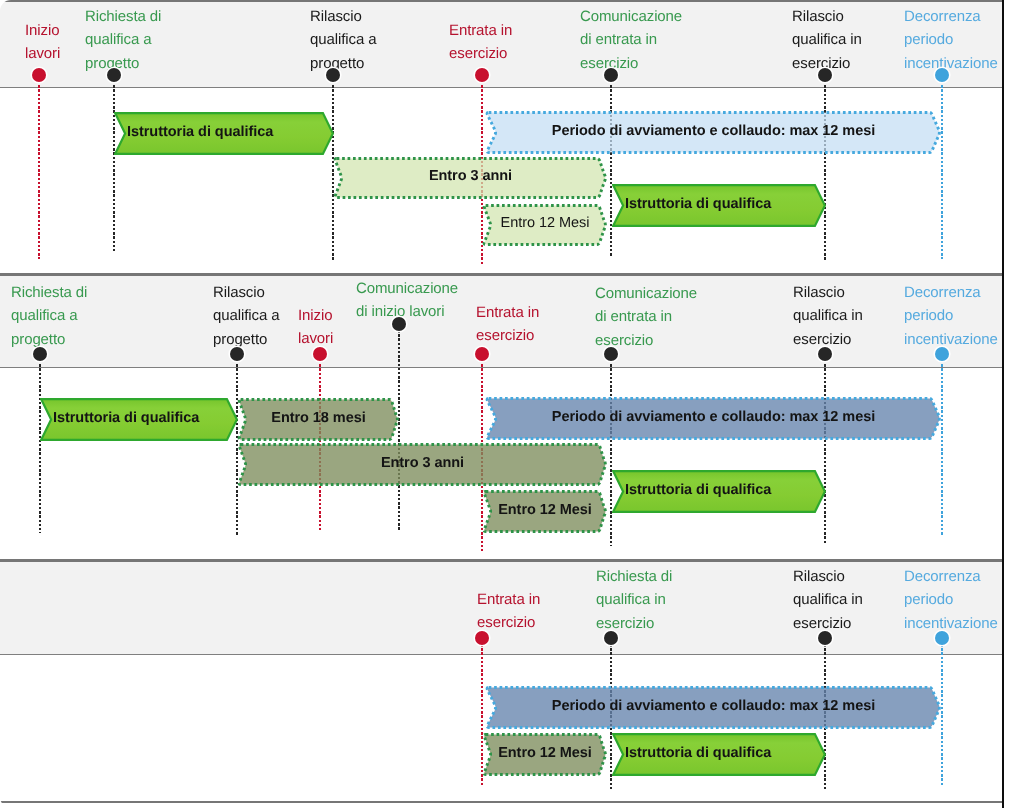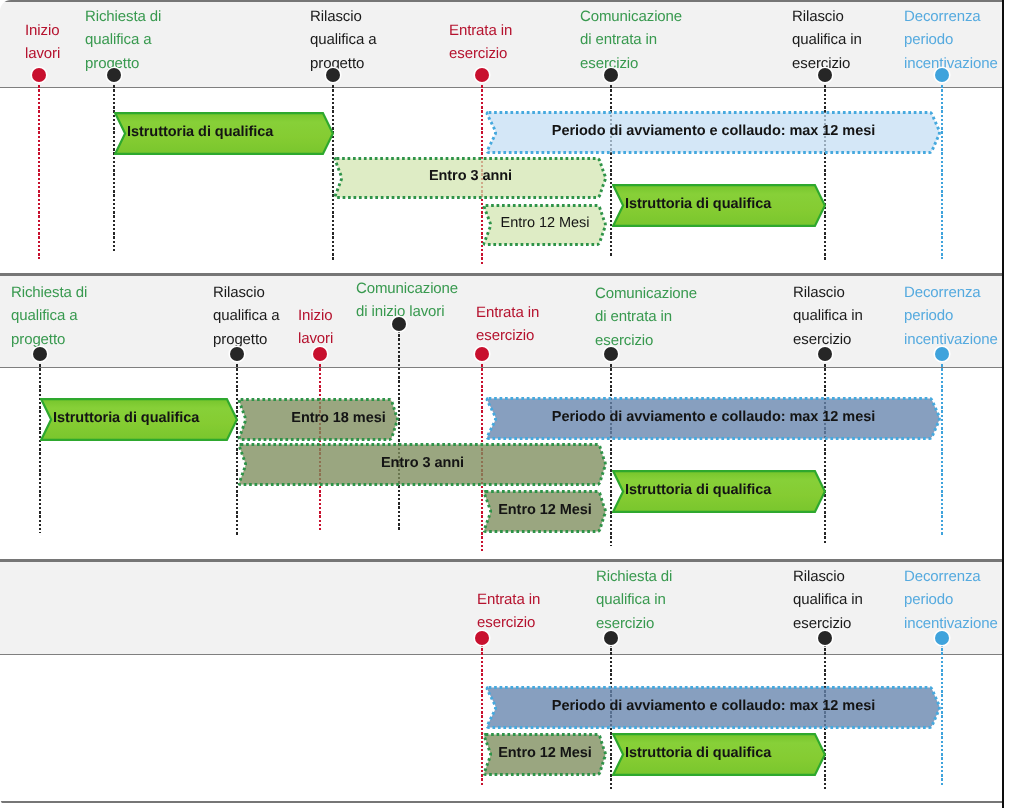--- a/index.html
+++ b/index.html
@@ -200,21 +200,21 @@
             </linearGradient>
           </defs>
           <path d="M 1.1 1.1 L 186.9 1.1 L 196.9 21.5 L 186.9 41.9 L 1.1 41.9 L 11.1 21.5 Z" fill="url(#ggNaN)" fill-opacity="1" stroke="#2EA82E" stroke-width="2.2" stroke-linejoin="miter"></path>
         </svg>
         <div class="bar-text" style="left: 13px;">Istruttoria di qualifica</div>
       </div>
       <div class="bar" style="left: 237px; top: 122px; width: 163px; height: 43px;">
         <svg width="163" height="43" viewBox="0 0 163 43">
           <path d="M 3.6500000000000004 1.45 L 152.43 1.45 Q 153.75 1.45 154.85 3.54 L 159.251 17.529 Q 161.55 21.5 159.251 25.471 L 154.85 39.459999999999994 Q 153.75 41.55 152.43 41.55 L 3.6500000000000004 41.55 Q 1.45 41.55 2.374 39.459999999999994 L 8.18 23.48 Q 8.95 21.5 8.18 19.52 L 2.374 3.54 Q 1.45 1.45 3.6500000000000004 1.45 Z" fill="#7E8D5C" fill-opacity="0.78" stroke="#2E9348" stroke-width="2.9" stroke-dasharray="2.7 2.75" stroke-linecap="butt" stroke-linejoin="round"></path>
         </svg>
-        <div class="bar-text" style="left: 0px; width: 163px; justify-content: center; padding-left: 20px;">Entro 18 mesi</div>
+        <div class="bar-text" style="left: 0px; width: 163px; justify-content: center;">Entro 18 mesi</div>
       </div>
       <div class="bar" style="left: 485px; top: 121px; width: 457px; height: 43px;">
         <svg width="457" height="43" viewBox="0 0 457 43">
           <path d="M 3.6500000000000004 1.45 L 444.73 1.45 Q 446.05 1.45 447.15000000000003 3.54 L 453.25100000000003 17.529 Q 455.55 21.5 453.25100000000003 25.471 L 447.15000000000003 39.459999999999994 Q 446.05 41.55 444.73 41.55 L 3.6500000000000004 41.55 Q 1.45 41.55 2.374 39.459999999999994 L 10.18 23.48 Q 10.95 21.5 10.18 19.52 L 2.374 3.54 Q 1.45 1.45 3.6500000000000004 1.45 Z" fill="#6584AD" fill-opacity="0.78" stroke="#46A9DE" stroke-width="2.9" stroke-dasharray="2.7 2.75" stroke-linecap="butt" stroke-linejoin="round"></path>
         </svg>
         <div class="bar-text" style="left: 0px; width: 457px; justify-content: center;">Periodo di avviamento e collaudo: max 12 mesi</div>
       </div>
       <div class="bar" style="left: 237px; top: 167px; width: 371px; height: 43px;">
         <svg width="371" height="43" viewBox="0 0 371 43">
           <path d="M 3.6500000000000004 1.45 L 360.43 1.45 Q 361.75 1.45 362.85 3.54 L 367.25100000000003 17.529 Q 369.55 21.5 367.25100000000003 25.471 L 362.85 39.459999999999994 Q 361.75 41.55 360.43 41.55 L 3.6500000000000004 41.55 Q 1.45 41.55 2.374 39.459999999999994 L 8.18 23.48 Q 8.95 21.5 8.18 19.52 L 2.374 3.54 Q 1.45 1.45 3.6500000000000004 1.45 Z" fill="#7E8D5C" fill-opacity="0.78" stroke="#2E9348" stroke-width="2.9" stroke-dasharray="2.7 2.75" stroke-linecap="butt" stroke-linejoin="round"></path>

